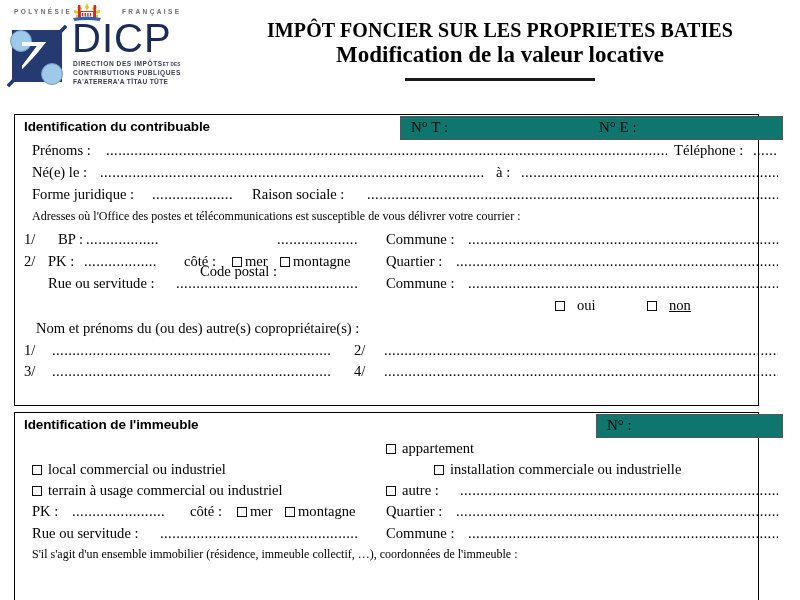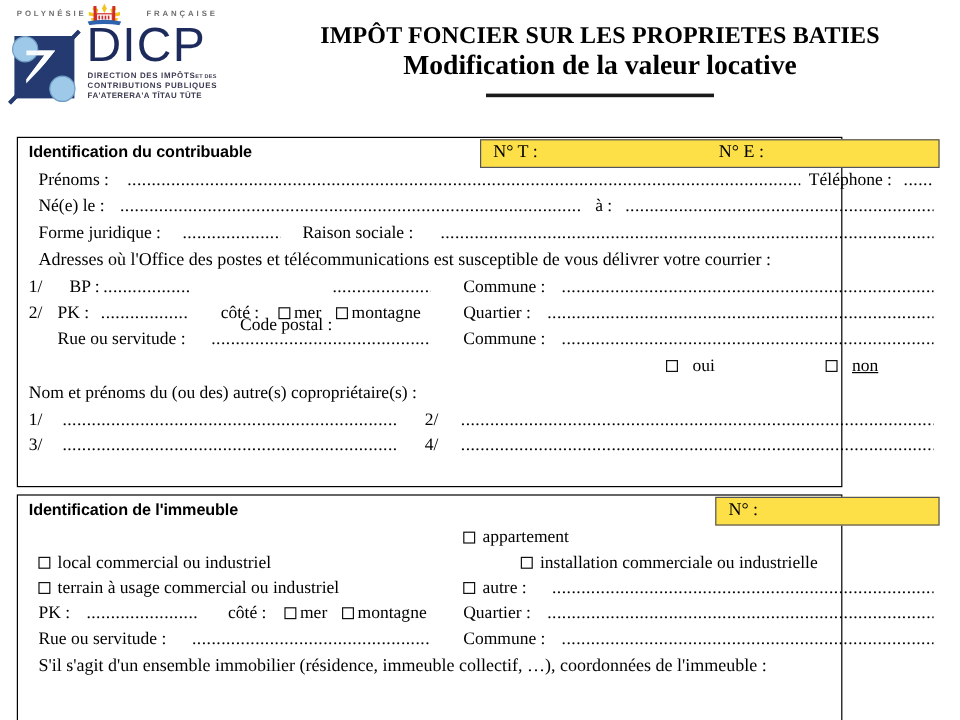--- a/index.html
+++ b/index.html
@@ -37,56 +37,56 @@
   .dicp-sub .tiny{font-size:4.6px;letter-spacing:.2px;}
   .dicp-sub .tah{letter-spacing:.35px;}
 
   .titles{position:absolute;left:210px;top:18px;width:580px;text-align:center;}
   .title-1{font-size:20px;font-weight:bold;letter-spacing:.1px;line-height:24px;}
   .title-2{font-size:23px;font-weight:bold;line-height:22px;margin-top:2px;}
   .title-rule{width:190px;height:3px;background:#1a1a1a;margin:12px auto 0 auto;}
 
   
   .box{
-    position:absolute;left:14px;width:688px;
+    position:absolute;left:14px;width:745px;
     border:1.6px solid #000;box-sizing:border-box;background:#fff;
   }
   #box-contribuable{top:114px;height:292px;}
   #box-immeuble{top:412px;height:196px;}
 
   .sec-head{position:relative;height:26px;}
   .sec-title{
     position:absolute;left:9px;top:4px;
     font-family:"Liberation Sans",sans-serif;
     font-size:13.5px;font-weight:bold;letter-spacing:-.1px;
   }
   .numbox{
     position:absolute;border:1.3px solid #55555f;box-sizing:border-box;
-    height:24px;background:#fde047;
+    height:24px;background:#0f766e;
   }
   #numbox-ct{left:385px;top:1px;width:383px;}
   #numbox-im{left:581px;top:1px;width:187px;}
   .numbox span{
     position:absolute;top:2px;font-size:15px;font-family:"Liberation Serif",serif;
   }
 
   .rows{position:relative;padding:0 9px;}
   .row{position:relative;height:22.2px;font-size:14.6px;white-space:nowrap;}
   .row.tight{height:21px;}
   .lbl{position:absolute;top:1px;}
   
   .dots{
     position:absolute;top:1px;overflow:hidden;height:18px;
     color:#000;font-size:14.6px;letter-spacing:.4px;
   }
   .dots::after{
     content:"............................................................................................................................................................................................................";
     display:block;white-space:nowrap;
   }
-  .note{position:absolute;top:1px;font-size:15px;}
+  .note{position:absolute;top:1px;font-size:12px;}
   .underlined{text-decoration:underline;text-underline-offset:2px;}
 
   .cbox{
     display:inline-block;width:10px;height:10px;
     border:1.4px solid #111;box-sizing:border-box;
     vertical-align:-1px;margin:0 3px 0 0;background:#fff;
   }
 </style>
 </head>
 <body>
@@ -212,25 +212,25 @@
 
       <div class="row">
         <span class="lbl" style="left:24px;">Rue ou servitude :</span>
         <span class="dots" style="left:152px;width:183px;"></span>
         <span class="lbl" style="left:362px;">Commune :</span>
         <span class="dots" style="left:444px;width:310px;"></span>
       </div>
 
       <div class="row">
         <span class="lbl" style="left:531px;"><i class="cbox"></i><span style="margin-left:9px;">oui</span></span>
-        <span class="lbl" style="left:664px;text-decoration:underline;"><i class="cbox"></i><span style="margin-left:9px;">non</span></span>
-      </div>
-
-      <div class="row">
-        <span class="lbl" style="left:0;">Nom et prénoms du (ou des) autre(s) copropriétaire(s) :</span>
+        <span class="lbl" style="left:623px;text-decoration:underline;"><i class="cbox"></i><span style="margin-left:9px;">non</span></span>
+      </div>
+
+      <div class="row">
+        <span class="lbl" style="left:12px;">Nom et prénoms du (ou des) autre(s) copropriétaire(s) :</span>
       </div>
 
       <div class="row tight">
         <span class="lbl" style="left:0px;">1/</span>
         <span class="dots" style="left:28px;width:278px;"></span>
         <span class="lbl" style="left:330px;">2/</span>
         <span class="dots" style="left:360px;width:394px;"></span>
       </div>
 
       <div class="row tight">

